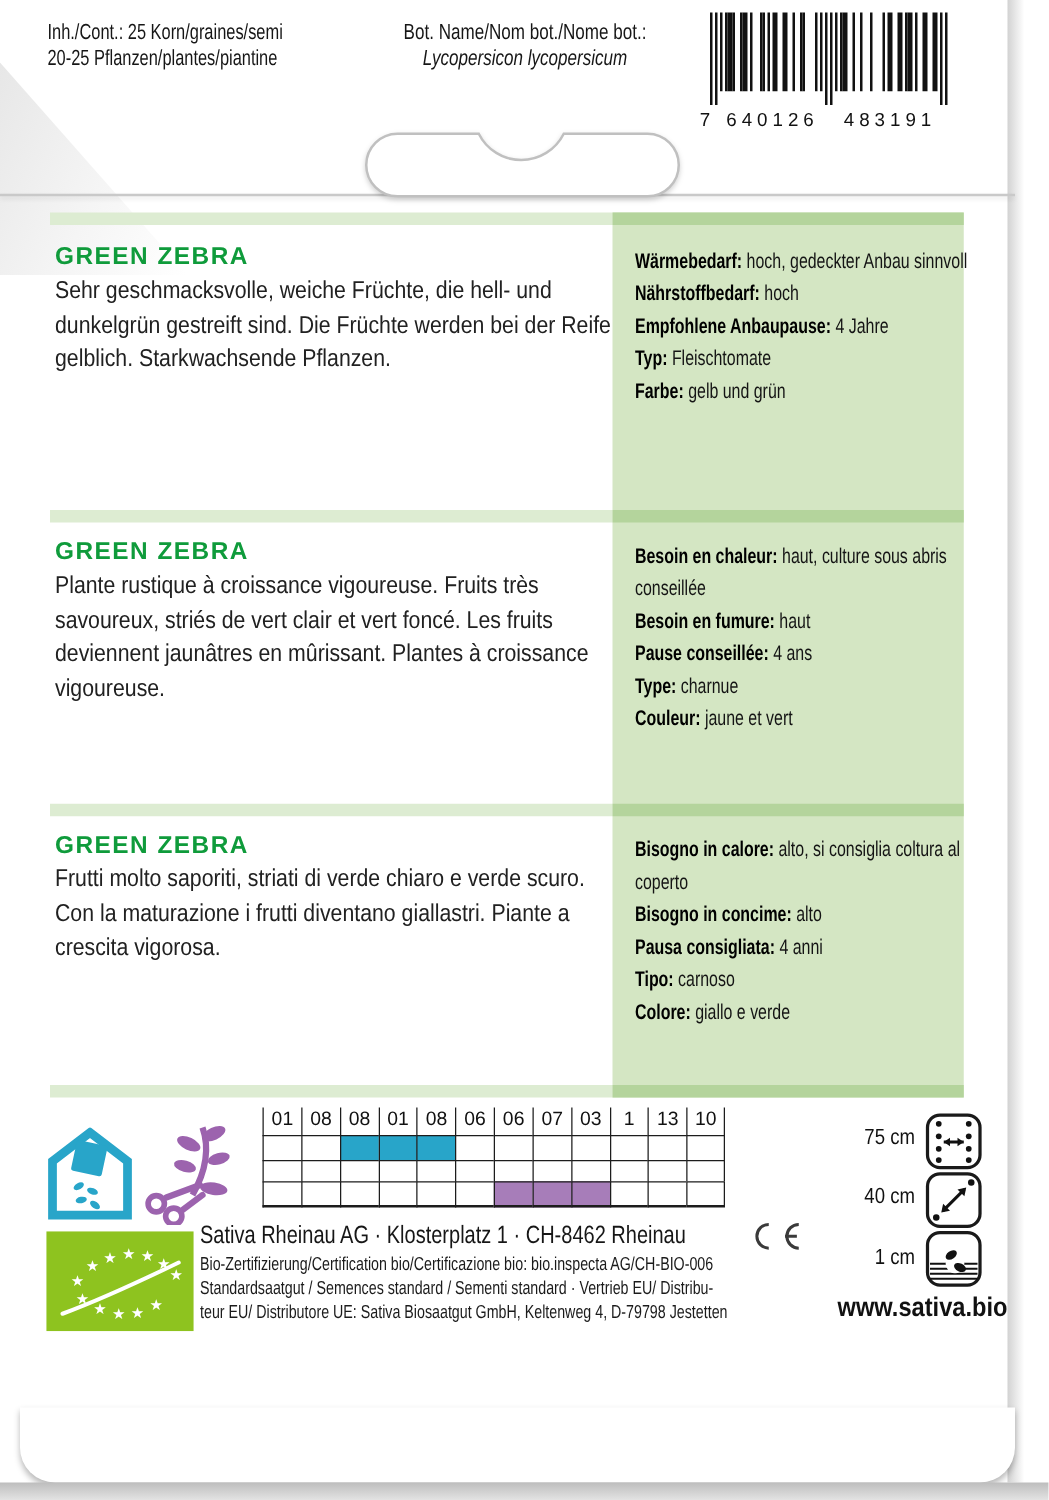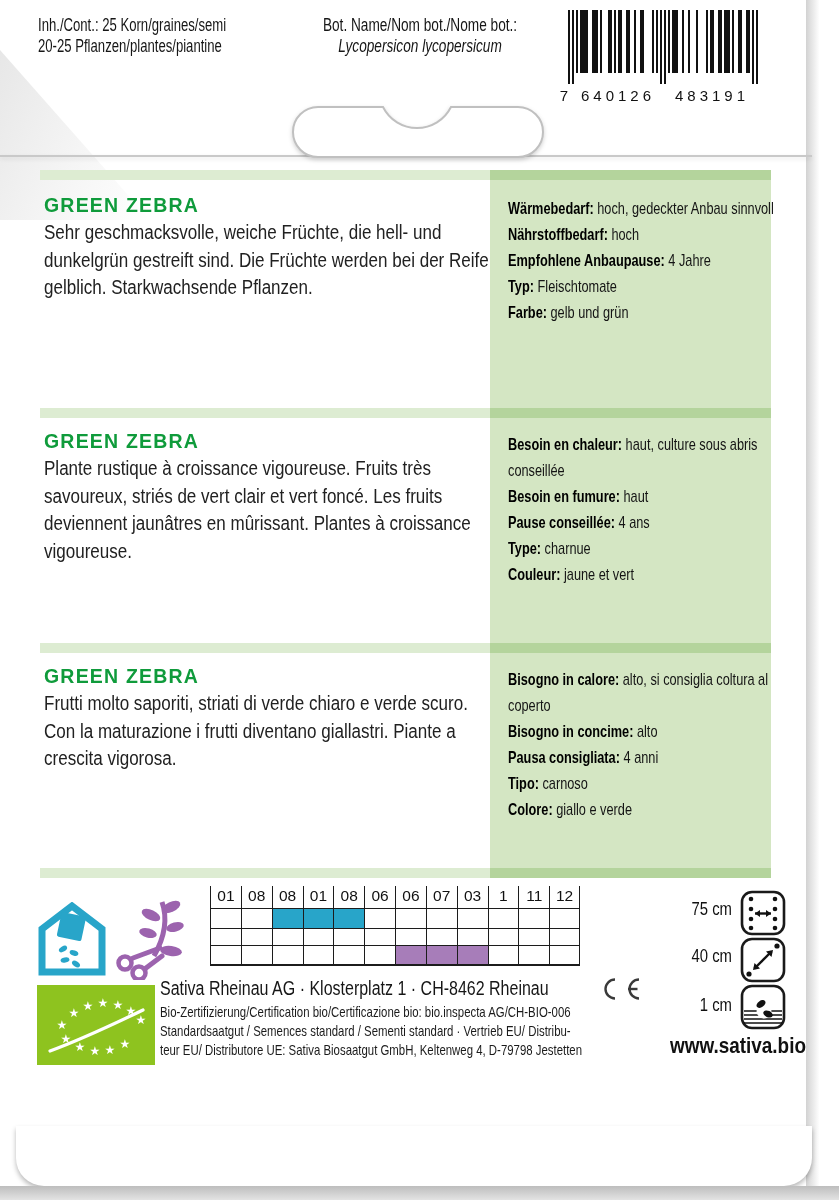--- a/index.html
+++ b/index.html
@@ -185,22 +185,22 @@
       <div class="ch">01</div>
       <div class="ch">08</div>
       <div class="ch">08</div>
       <div class="ch">01</div>
       <div class="ch">08</div>
       <div class="ch">06</div>
       <div class="ch">06</div>
       <div class="ch">07</div>
       <div class="ch">03</div>
       <div class="ch">1</div>
-      <div class="ch">11</div>
-      <div class="ch last">12</div>
+      <div class="ch">13</div>
+      <div class="ch last">10</div>
       <div class="cb"></div>
       <div class="cb"></div>
       <div class="cb sow"></div>
       <div class="cb sow"></div>
       <div class="cb sow"></div>
       <div class="cb"></div>
       <div class="cb"></div>
       <div class="cb"></div>
       <div class="cb"></div>
       <div class="cb"></div>

